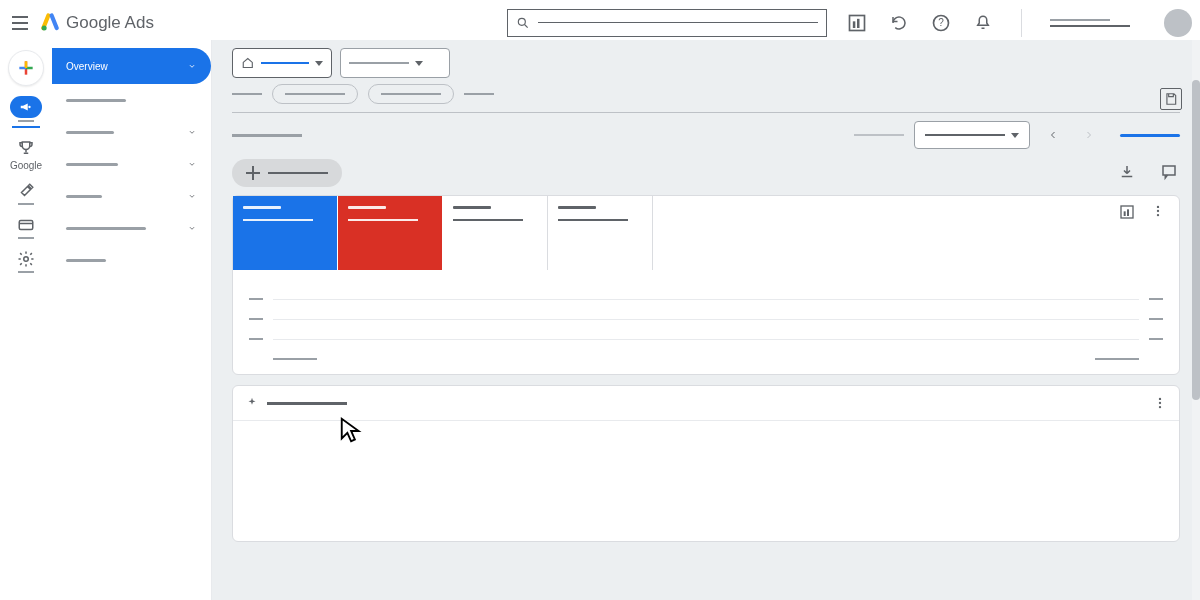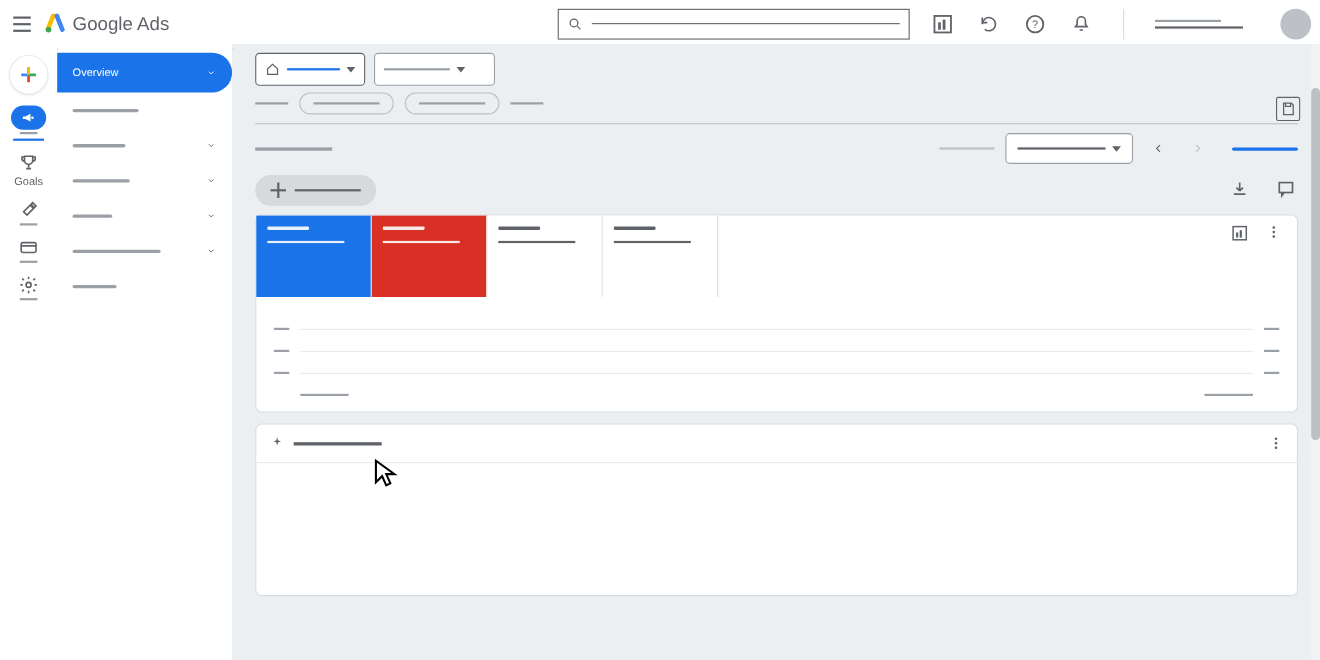--- a/index.html
+++ b/index.html
@@ -1,19 +1,19 @@
 <!DOCTYPE html>
 <html><head>
 <meta charset="utf-8">
 <style>
 * { box-sizing: border-box; margin: 0; padding: 0; font-family: Arial, sans-serif; }
 body { background: #fff; width: 1200px; height: 600px; overflow: hidden; position: relative; }
 
 
-.header { height: 46px; border-bottom: 3px solid #4c1d95; display: flex; align-items: center; padding: 0 8px; }
+.header { height: 46px; border-bottom: 1px solid #4c1d95; display: flex; align-items: center; padding: 0 8px; }
 .hamburger { width: 24px; height: 24px; display: flex; flex-direction: column; justify-content: center; gap: 4px; padding: 4px; cursor: pointer; }
 .hamburger span { height: 2px; background: #5f6368; }
 .logo-wrap { display: flex; align-items: center; gap: 6px; margin-left: 8px; }
 .logo-a { width: 20px; height: 20px; position: relative; }
 .logo-text { font-size: 17px; color: #5f6368; }
 .search-wrap { margin-left: auto; margin-right: 12px; display: flex; align-items: center; border: 1px solid #5f6368; height: 28px; width: 320px; padding: 0 8px; background: #fff; }
 .search-icon { width: 14px; height: 14px; margin-right: 8px; }
 .search-line { flex: 1; border-bottom: 1px solid #5f6368; height: 0; }
 .header-icons { display: flex; align-items: center; gap: 22px; margin-left: 8px; }
 .hicon { width: 20px; height: 20px; color: #5f6368; cursor: pointer; display: flex; align-items: center; justify-content: center; }
@@ -194,21 +194,21 @@
   </div>
   <div class="rail-item">
     <div class="rail-icon">
         <svg width="18" height="18" viewBox="0 0 24 24">
           <path d="M7 4h10v5a5 5 0 0 1-10 0V4z" fill="none" stroke="#5f6368" stroke-width="2"></path>
           <path d="M7 5H4v2a3 3 0 0 0 3 3M17 5h3v2a3 3 0 0 1-3 3" fill="none" stroke="#5f6368" stroke-width="2"></path>
           <line x1="12" y1="14" x2="12" y2="18" stroke="#5f6368" stroke-width="2"></line>
           <line x1="9" y1="19" x2="15" y2="19" stroke="#5f6368" stroke-width="2"></line>
         </svg>
       </div>
-    <div class="rail-label">Goals</div>
+    <div class="rail-label">Google</div>
   </div>
   <div class="rail-item">
     <div class="rail-icon">
         <svg width="18" height="18" viewBox="0 0 24 24">
           <path d="M14 6l4 4-8 8-4-4 8-8zM17 3l4 4-2 2-4-4 2-2z" fill="none" stroke="#5f6368" stroke-width="2"></path>
         </svg>
       </div>
     <div class="rail-line"></div>
   </div>
   <div class="rail-item">

